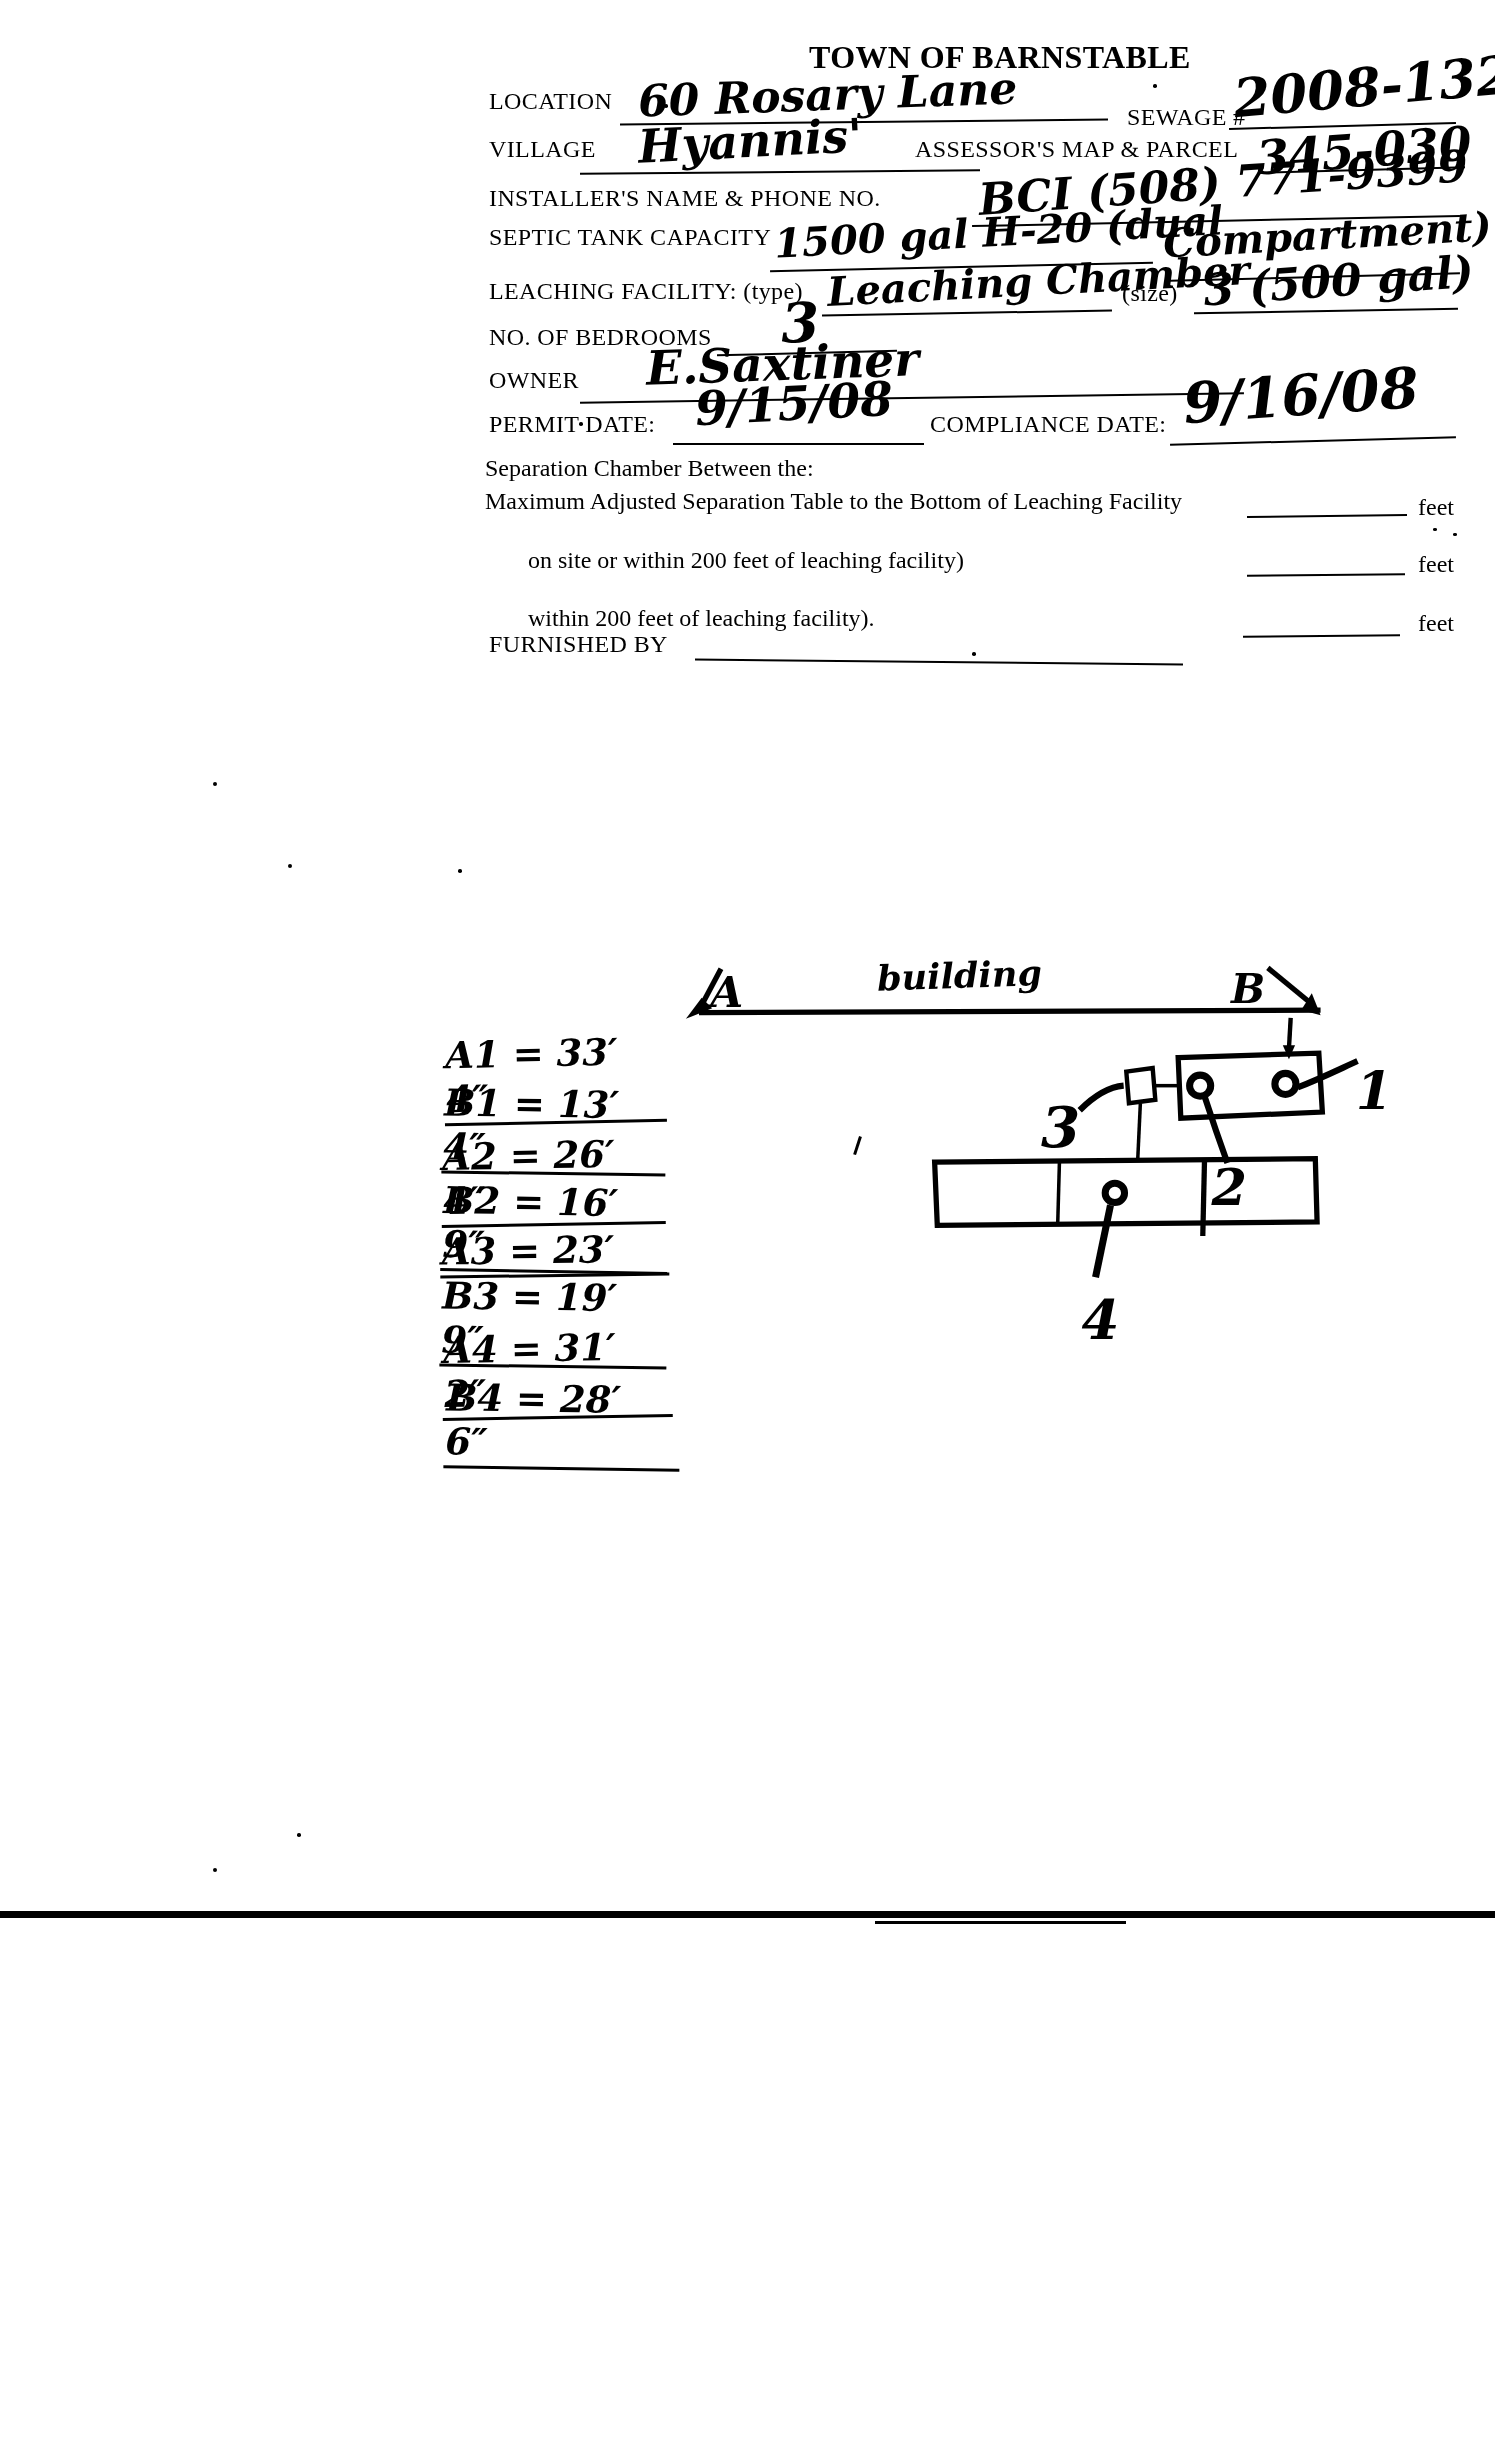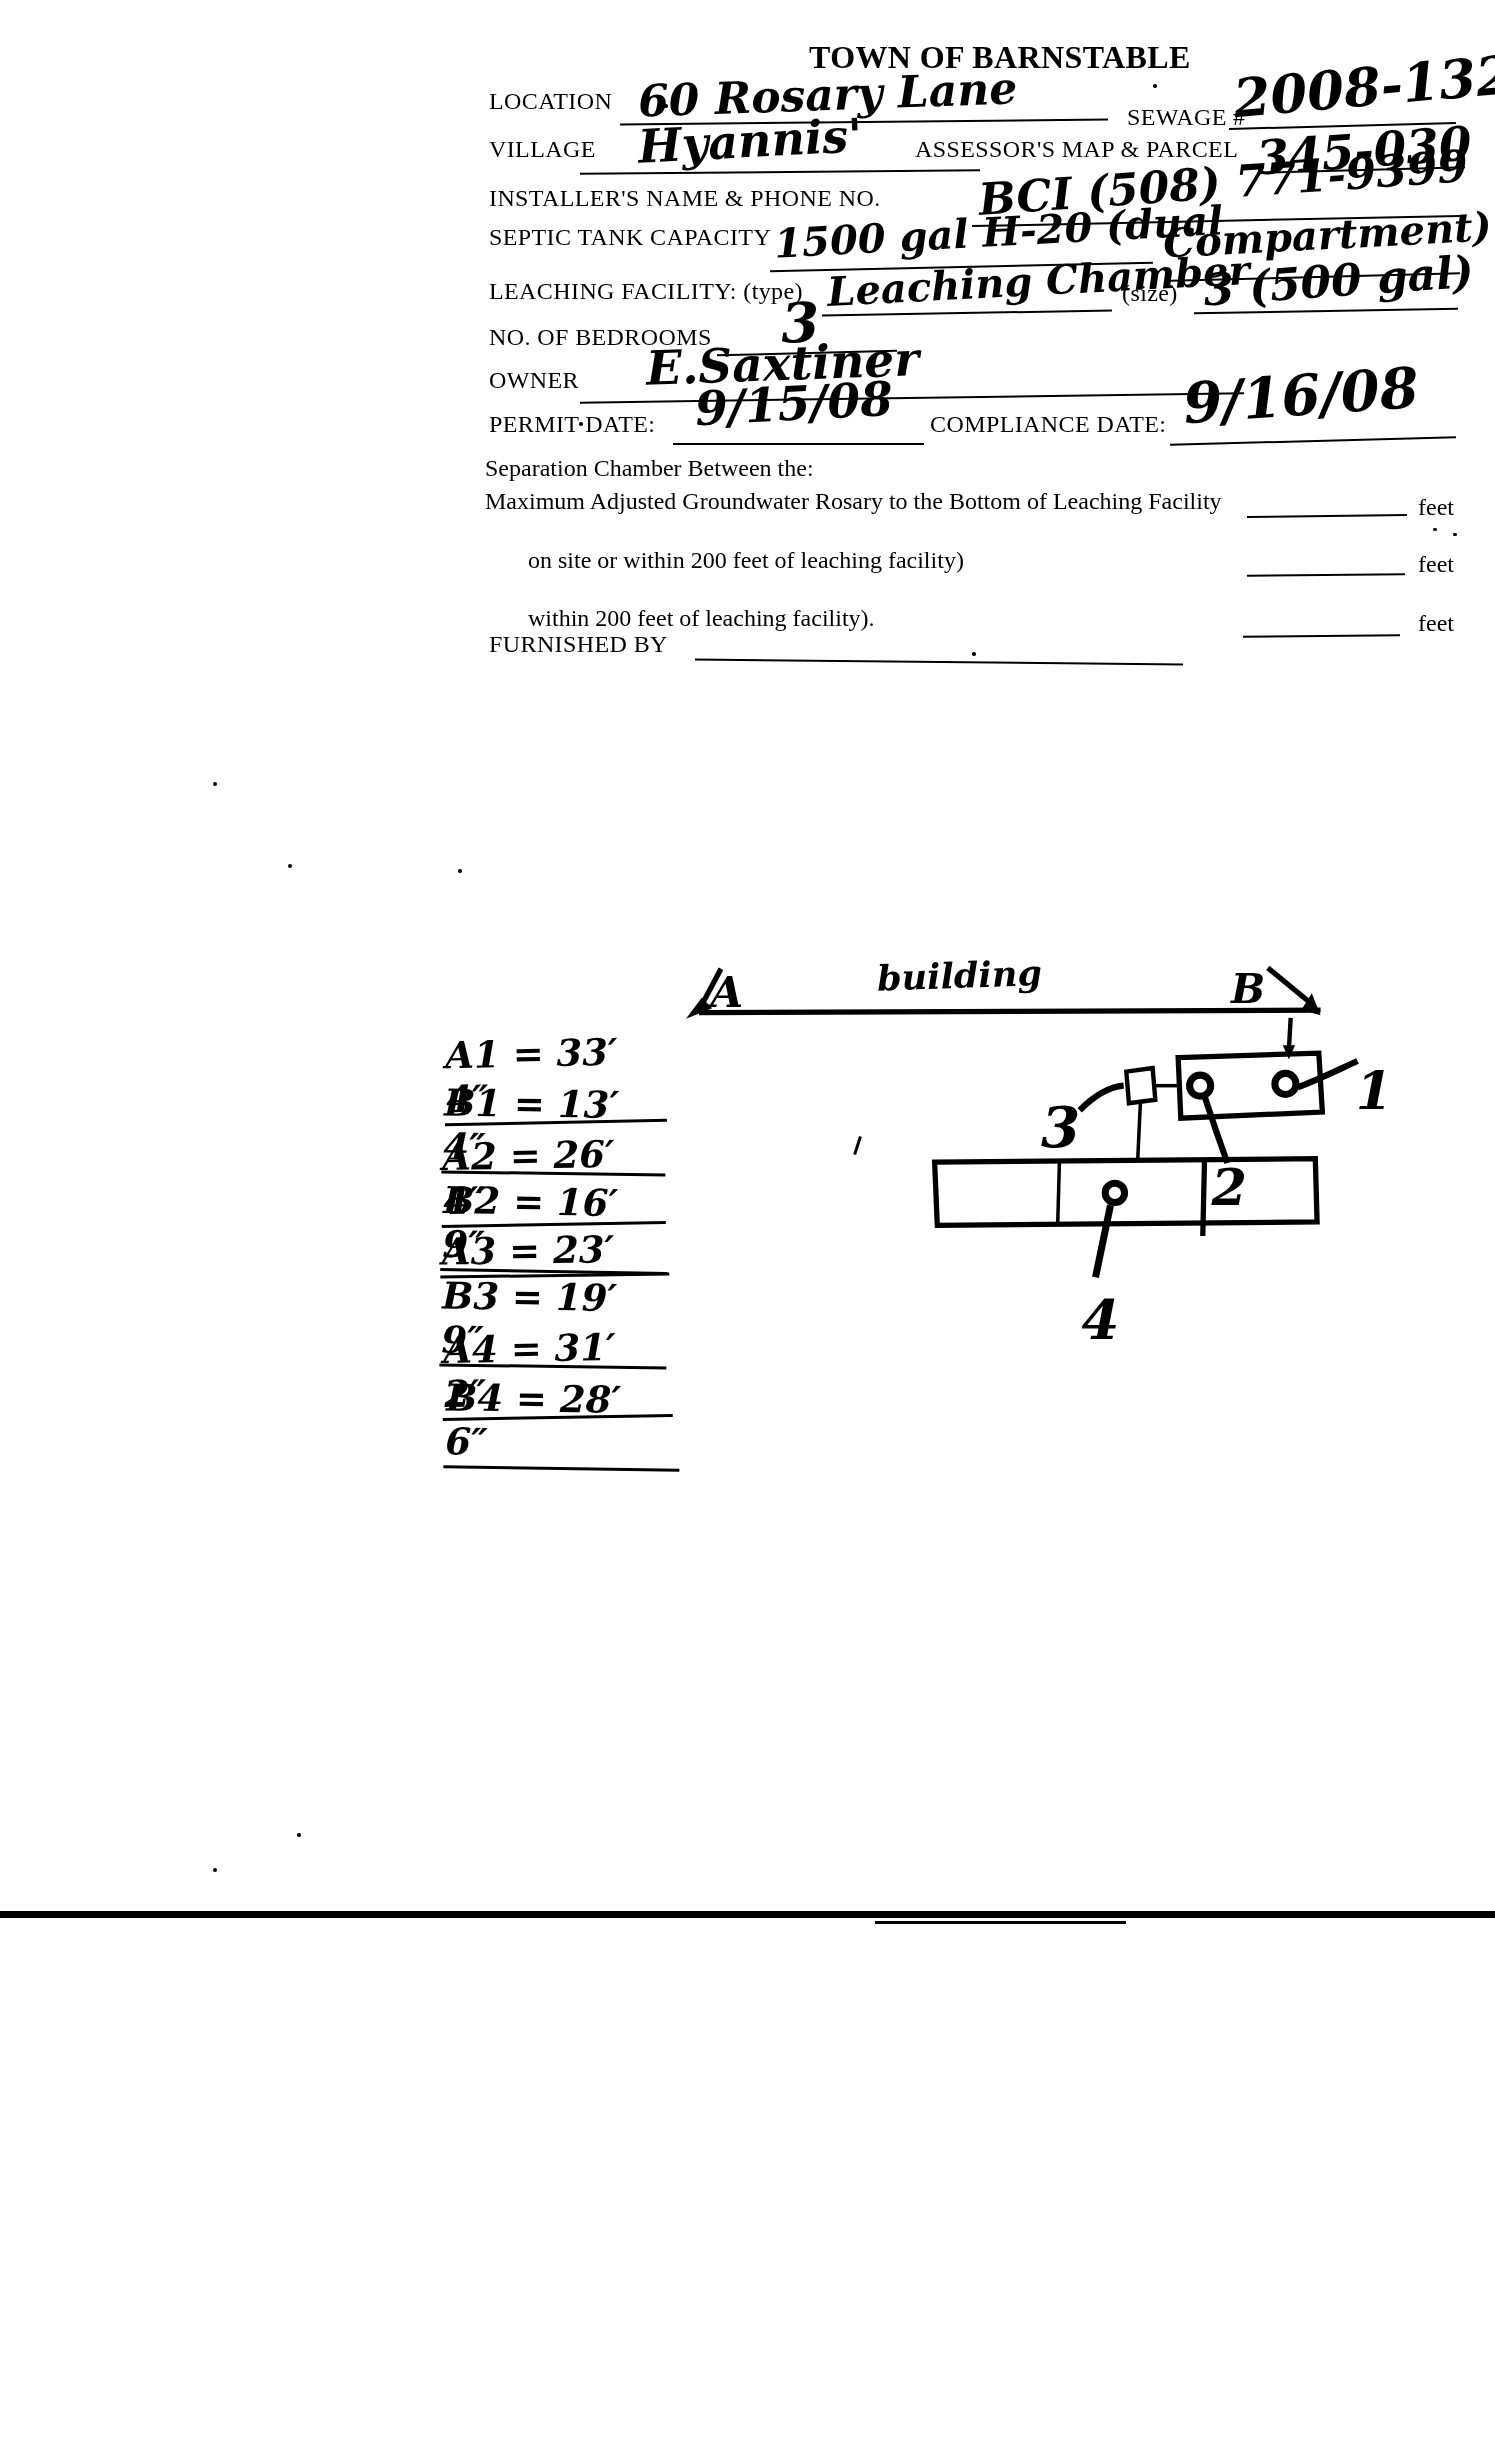--- a/index.html
+++ b/index.html
@@ -64,21 +64,21 @@
 
   <div class="abs lbl" style="left:489px;top:411px;">PERMIT DATE:</div>
   <div class="abs u" style="left:673px;top:443px;width:251px;"></div>
   <div class="abs hand" style="left:695px;top:376px;font-size:47px;transform:rotate(-3deg);">9/15/08</div>
   <div class="abs lbl" style="left:930px;top:411px;">COMPLIANCE DATE:</div>
   <div class="abs u" style="left:1170px;top:440px;width:286px;transform:rotate(-1.5deg);"></div>
   <div class="abs hand" style="left:1183px;top:362px;font-size:56px;transform:rotate(-4deg);">9/16/08</div>
 
   <div class="abs small" style="left:485px;top:455px;">Separation Chamber Between the:</div>
 
-  <div class="abs small" style="left:485px;top:488px;">Maximum Adjusted Groundwater Rosary to the Bottom of Leaching Facility</div>
+  <div class="abs small" style="left:485px;top:488px;">Maximum Adjusted Separation Table to the Bottom of Leaching Facility</div>
   <div class="abs u" style="left:1247px;top:515px;width:160px;transform:rotate(-0.7deg);"></div>
   <div class="abs small" style="left:1418px;top:494px;">feet</div>
 
   <div class="abs small" style="left:528px;top:547px;">on site or within 200 feet of leaching facility)</div>
   <div class="abs u" style="left:1247px;top:574px;width:158px;transform:rotate(-0.5deg);"></div>
   <div class="abs small" style="left:1418px;top:551px;">feet</div>
 
   <div class="abs small" style="left:528px;top:605px;">within 200 feet of leaching facility).</div>
   <div class="abs u" style="left:1243px;top:635px;width:157px;transform:rotate(-0.5deg);"></div>
   <div class="abs small" style="left:1418px;top:610px;">feet</div>

